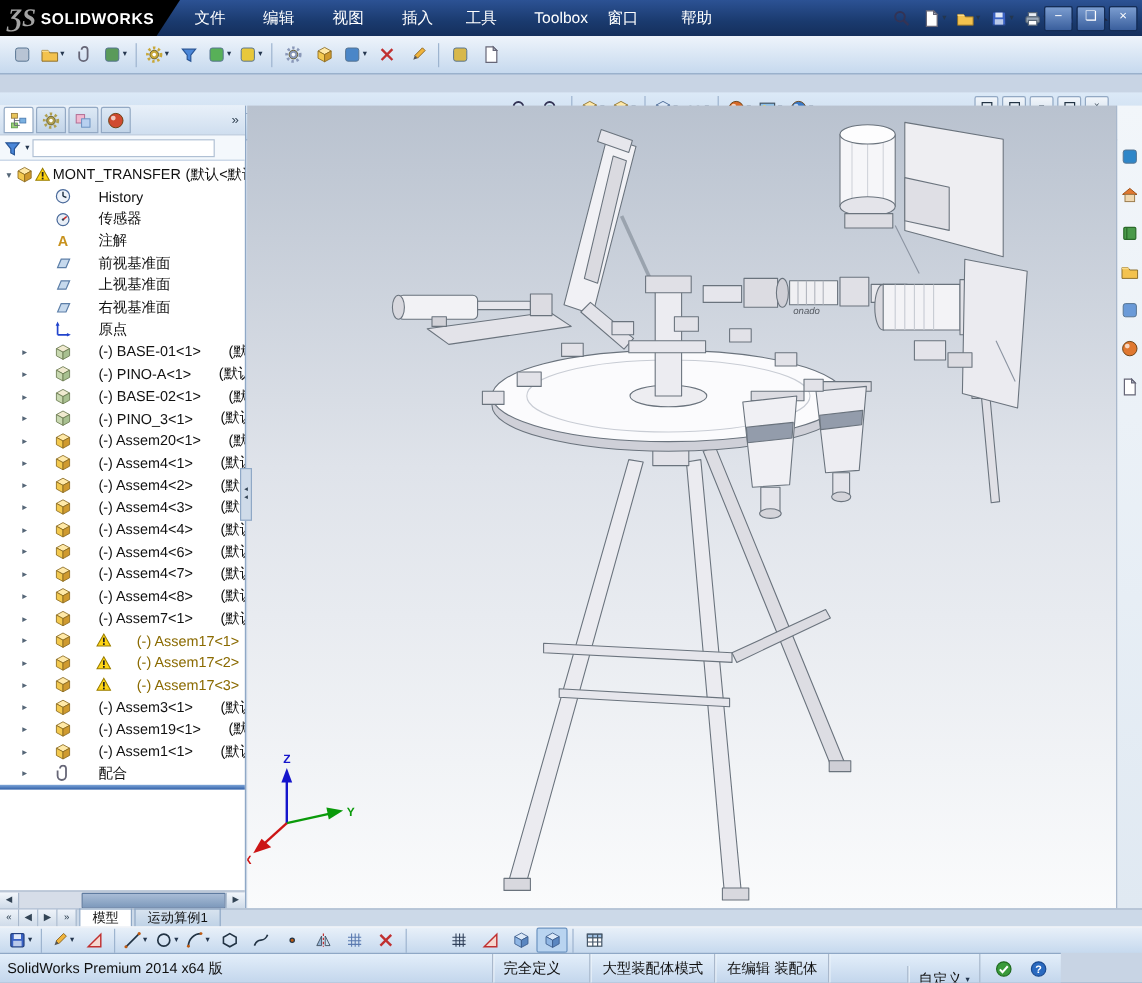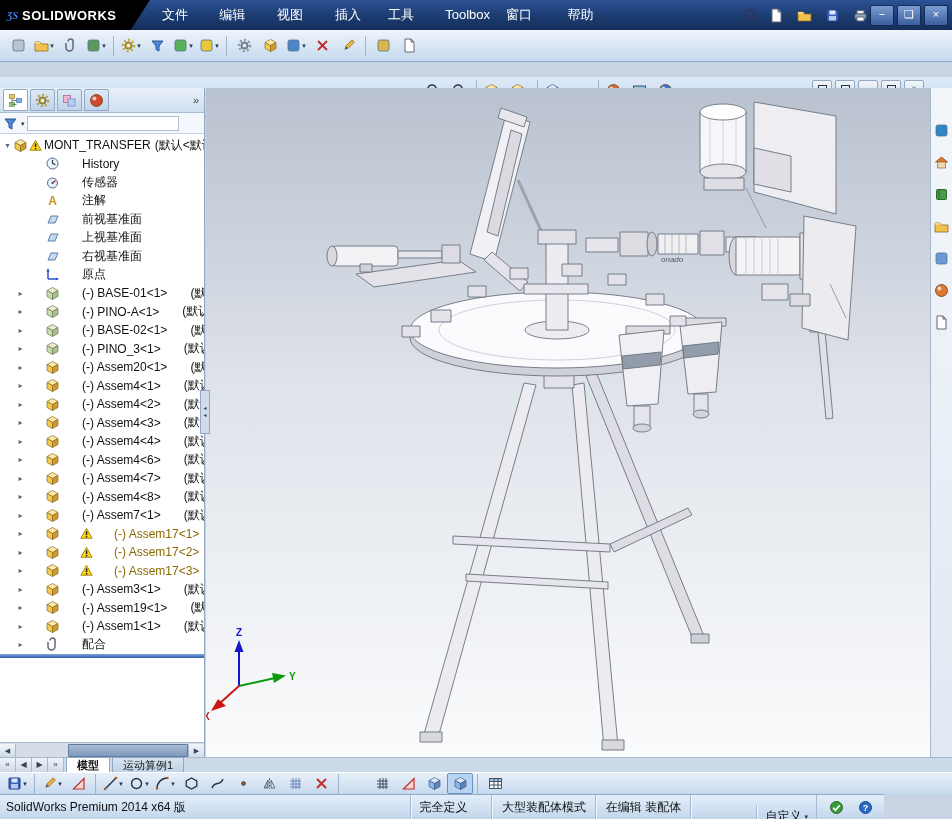--- a/index.html
+++ b/index.html
@@ -4,21 +4,21 @@
 <style>
   html,body{margin:0;padding:0;background:#8aa0bc;}
   #app{position:relative;width:952px;height:819px;overflow:hidden;
        font-family:"Liberation Sans","DejaVu Sans",sans-serif;font-size:12px;color:#111;
        background:#c8d4e4;user-select:none;}
   
   #titlebar{position:absolute;left:0;top:0;width:952px;height:30px;
     background:linear-gradient(#2c5294,#1a3a6e 60%,#152f5c);display:flex;align-items:center;}
   #logo{width:150px;height:30px;background:#000;clip-path:polygon(0 0,100% 0,87% 100%,0 100%);
     display:flex;align-items:center;padding-left:7px;box-sizing:border-box;gap:4px;flex:none;}
-  .logo-3s{color:#3b82f6;font-style:italic;font-weight:bold;font-size:10px;font-family:"Liberation Serif",serif;}
+  .logo-3s{color:#a3a3a3;font-style:italic;font-weight:bold;font-size:21px;font-family:"Liberation Serif",serif;}
   .logo-word{color:#fff;font-weight:bold;font-size:13px;letter-spacing:.5px;}
   #menubar{display:flex;height:30px;margin-left:4px;}
   .menu-item{color:#fff;line-height:30px;padding:0 8px;font-size:13px;cursor:default;}
   #quickbar{display:flex;align-items:center;margin-left:120px;gap:2px;}
   #quickbar .tbtn{filter:none;}
   .help-q{color:#fff;font-weight:bold;font-size:13px;padding:0 6px;}
   #winbtns{position:absolute;right:4px;top:5px;display:flex;gap:3px;}
   .winbtn{width:22px;height:19px;background:linear-gradient(#7b9dd0,#3a5f9d);border:1px solid #142c55;
     border-radius:2px;color:#fff;font-size:11px;line-height:17px;text-align:center;}
   
@@ -85,21 +85,21 @@
     background:linear-gradient(#f2f6fa,#e0e9f2);border-left:1px solid #a9b8cc;box-sizing:border-box;
     display:flex;flex-direction:column;align-items:center;padding-top:32px;gap:12px;}
   #taskpane .tbtn{min-width:18px;height:18px;}
   
   #tabstrip{position:absolute;left:0;top:757px;width:952px;height:15px;background:#ccd9e8;
     border-top:1px solid #a9b8cc;box-sizing:border-box;display:flex;align-items:flex-end;font-size:11px;}
   .navbtn{width:15px;height:14px;text-align:center;font-size:8px;line-height:14px;color:#345;
     background:linear-gradient(#eef3f9,#cfdbe9);border-right:1px solid #a9b8cc;flex:none;}
   .dtab{padding:0 10px;height:14px;line-height:14px;border:1px solid #8fa8c6;border-bottom:none;
     background:linear-gradient(#d8e3ef,#bfd2e6);margin-left:2px;}
-  .dtab.active{background:#fff;font-weight:bold;}
+  .dtab.active{background:#fff;font-weight:normal;}
   
   #bottombar{position:absolute;left:0;top:772px;width:952px;height:22px;
     background:linear-gradient(#e8f0f9,#c6d9ee);border-top:1px solid #fff;box-sizing:border-box;
     display:flex;align-items:center;padding-left:4px;}
   #bottombar .tbtn{height:19px;}
   
   #statusbar{position:absolute;left:0;top:794px;width:884px;height:25px;
     background:linear-gradient(#e3eefa,#c3d6ec);border-top:1px solid #8fa8c6;box-sizing:border-box;
     display:flex;align-items:center;font-size:12px;}
   #statusleft{margin-left:6px;}

